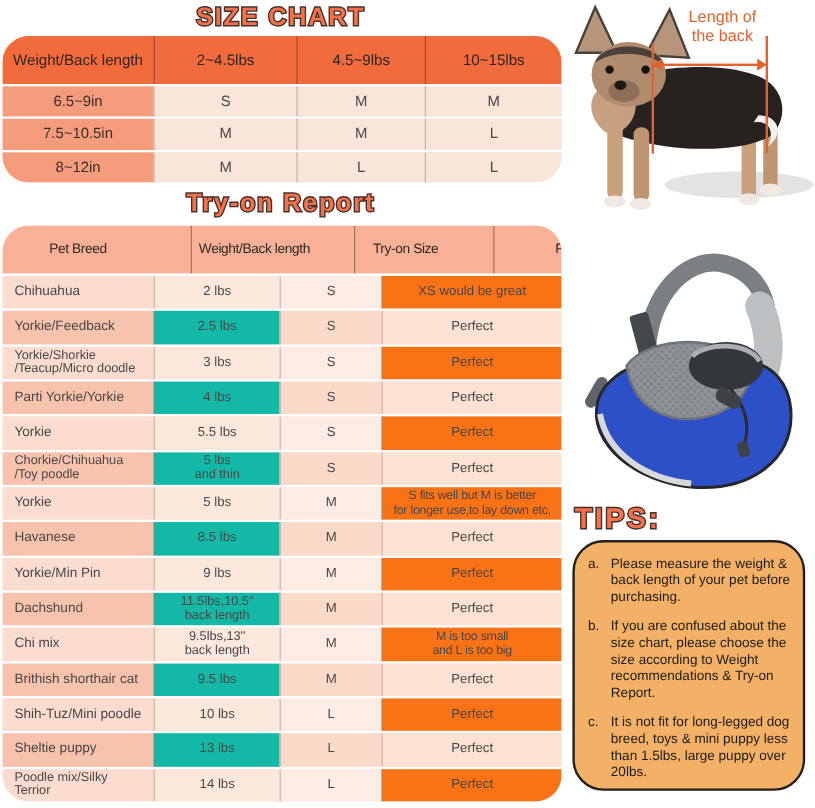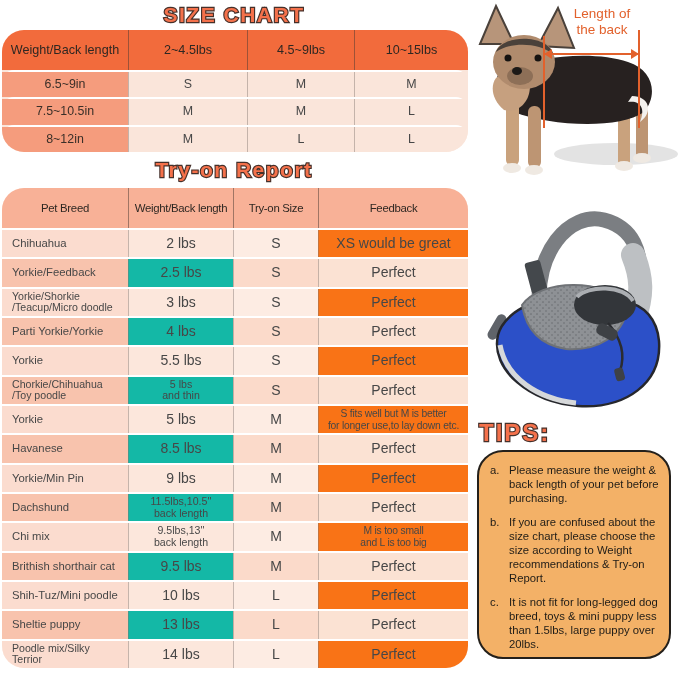--- a/index.html
+++ b/index.html
@@ -13,34 +13,34 @@
   .t-size{position:absolute;top:3px;left:0;width:468px;text-align:center;font-size:21px;}
   .t-tryon{position:absolute;top:158px;left:0;width:468px;text-align:center;font-size:21px;}
   .t-tips{position:absolute;top:419px;left:479px;font-size:24px;letter-spacing:2px;}
 
   
   .tbl{position:absolute;left:2px;border-radius:22px;overflow:hidden;background:#FAE5DA;}
   .size-tbl{top:30px;width:466px;height:122px;}
   .tryon-tbl{top:188px;width:466px;height:480px;background:#FDF2EB;}
   .thead{display:grid;height:40px;}
   .size-tbl .thead{grid-template-columns:126px 119px 107px 114px;background:#F26B3C;}
-  .tryon-tbl .thead{grid-template-columns:126px 105px 85px 150px;background:#F8B197;}
+  .tryon-tbl .thead{grid-template-columns:126px 105px 85px 150px;background:#F8B197;gap:31px;}
   .hcell{display:flex;align-items:center;justify-content:center;color:#2E2722;font-size:12.6px;}
   .tryon-tbl .hcell{font-size:11.4px;letter-spacing:-0.3px;}
   .hcell + .hcell{border-left:1px solid rgba(72,58,50,.5);}
 
-  .srow{display:grid;grid-template-columns:126px 119px 107px 114px;height:27.33px;border-top:2px solid #fff;border-radius:12px;}
+  .srow{display:grid;grid-template-columns:126px 119px 107px 114px;height:27.33px;border-top:2px solid #fff;}
   .trow{display:grid;grid-template-columns:126px 105px 85px 150px;height:29.33px;border-top:2px solid #fff;}
   .cell{display:flex;align-items:center;justify-content:center;text-align:center;
         white-space:pre-line;line-height:13px;overflow:hidden;color:#474747;}
   .cell + .cell{border-left:1px solid rgba(130,118,110,.45);}
   .srow .cell{font-size:12.4px;}
   .srow .c0{background:#F59C7D;color:#3a2f28;}
   .srow .c1,.srow .c2,.srow .c3{background:#FAE5DA;}
-  .trow .cell{font-size:14px;}
+  .trow .cell{font-size:11px;}
   .trow .c0{justify-content:flex-start;text-align:left;padding-left:10px;font-size:11.3px;background:#FBDCCF;}
   .trow .c1{background:#FCE7DC;}
   .trow .c2{background:#FDECE3;}
   .trow .c3{background:#f97316;}
   .trow.alt .c0{background:#F8C3AD;}
   .trow.alt .c1{background:#14b8a6;}
   .trow.alt .c2{background:#FBDACA;}
   .trow.alt .c3{background:#FBE2D3;}
   .cell.ml{font-size:10.6px;line-height:11.6px;}
   .trow .c3.long{font-size:10.3px;line-height:11.6px;letter-spacing:-0.2px;}

